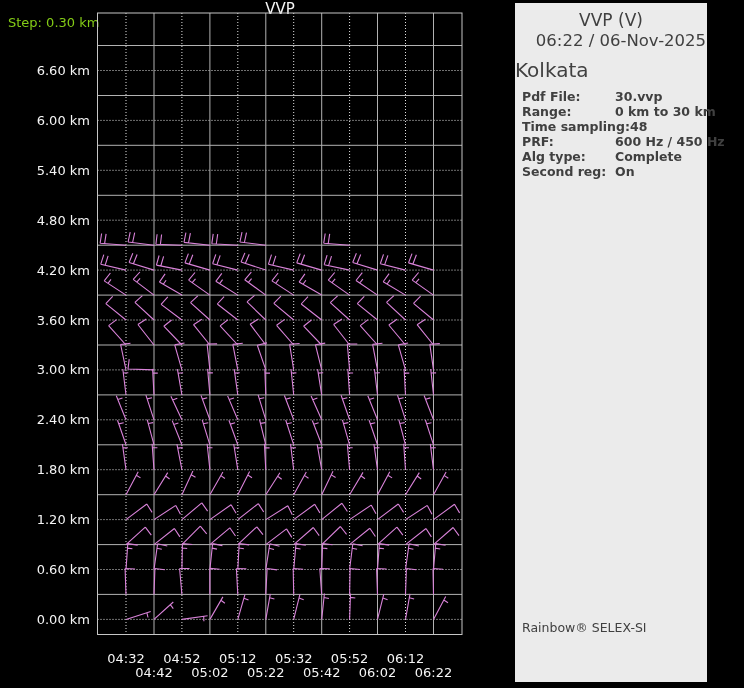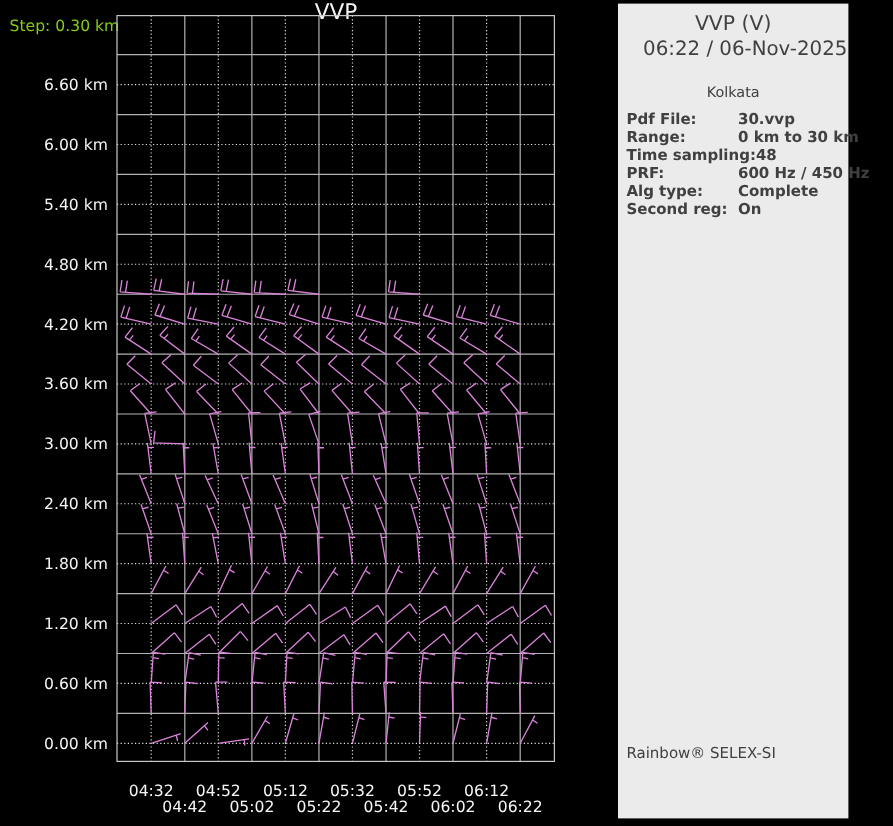--- a/index.html
+++ b/index.html
@@ -3,31 +3,31 @@
 <meta charset="utf-8">
 <style>
   html,body{margin:0;padding:0;}
   body{
     width:744px;height:688px;position:relative;overflow:hidden;
     background:#000;font-family:"DejaVu Sans",sans-serif;
   }
   
   .plot-region{position:absolute;left:0;top:0;width:512px;height:688px;background:#000;}
   .step-label{position:absolute;left:8px;top:15px;font-size:13px;color:#84cc16;white-space:nowrap;}
-  .plot-title{position:absolute;left:98px;top:0px;width:364px;text-align:center;font-size:18px;color:#f5f5f5;}
+  .plot-title{position:absolute;left:98px;top:0px;width:364px;text-align:center;font-size:15px;color:#f5f5f5;}
   #plot-svg{position:absolute;left:0;top:0;}
   #plot-svg text{font-family:"DejaVu Sans",sans-serif;}
   
   .info-panel{
     position:absolute;left:515px;top:3px;width:192px;height:679px;
     background:#ebebeb;color:#404040;
   }
   .ip-title{text-align:center;font-size:17px;margin-top:7px;}
   .ip-datetime{text-align:center;font-size:16.5px;margin-top:1px;white-space:nowrap;padding-left:20px;}
-  .ip-site{text-align:center;font-size:12px;margin-top:20px;}
+  .ip-site{font-size:20px;margin-top:8px;}
   .ip-rows{margin-top:7px;padding-left:7px;font-size:12.5px;line-height:15px;font-weight:bold;}
   .ip-row{white-space:nowrap;}
   .ip-label{display:inline-block;min-width:93px;}
   .ip-footer{position:absolute;left:7px;top:617px;font-size:12.5px;}
 </style>
 </head>
 <body>
 
 <div class="plot-region">
   <div class="step-label">Step: 0.30 km</div>

